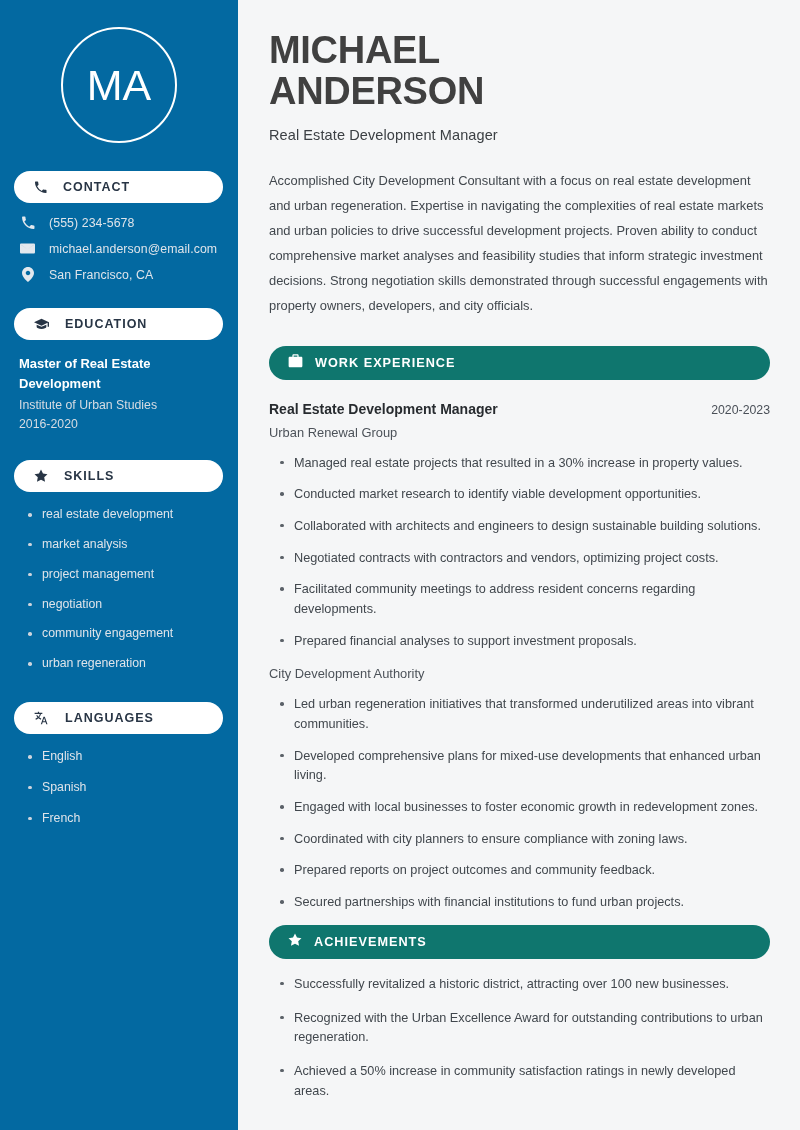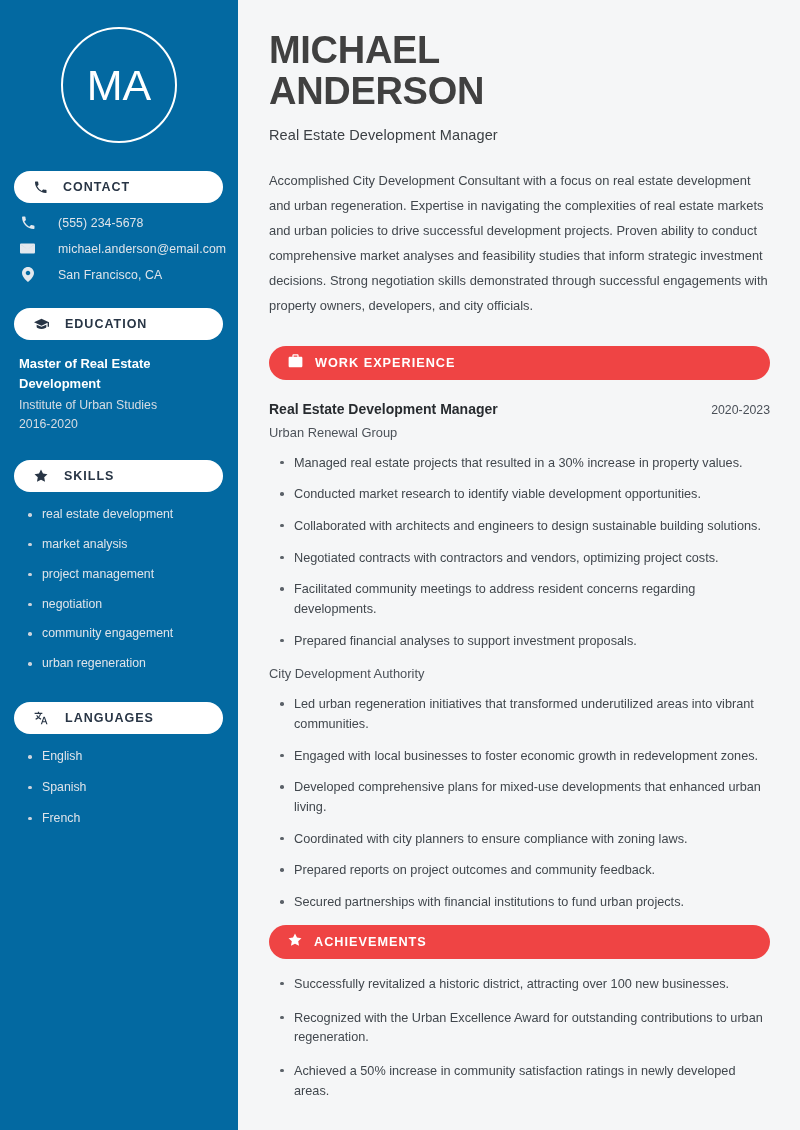--- a/index.html
+++ b/index.html
@@ -78,21 +78,21 @@
   .contact-list {
     margin-top: 13px;
     padding-left: 6px;
     display: flex;
     flex-direction: column;
     gap: 11px;
   }
   .contact-row {
     display: flex;
     align-items: center;
-    gap: 23px;
+    gap: 14px;
   }
   .contact-row .ico { width: 15px; display: flex; justify-content: center; }
   .contact-text {
     color: #dfe4ea;
     font-size: 12.3px;
     letter-spacing: 0.1px;
   }
 
   .edu-block { margin-top: 14px; padding-left: 5px; }
   .edu-degree {
@@ -162,21 +162,21 @@
 
   .summary {
     color: #41474d;
     font-size: 12.9px;
     line-height: 1.93;
     margin-top: 26px;
     max-width: 503px;
   }
 
   .bar {
-    background: #ef4444;
+    background: #0f766e;
     border-radius: 22px;
     height: 34px;
     display: flex;
     align-items: center;
     gap: 12px;
     padding-left: 19px;
     margin-top: 27px;
   }
   .bar-label {
     color: #ffffff;
@@ -374,22 +374,22 @@
         <li>Negotiated contracts with contractors and vendors, optimizing project costs.</li>
         <li>Facilitated community meetings to address resident concerns regarding developments.</li>
         <li>Prepared financial analyses to support investment proposals.</li>
       </ul>
     </div>
 
     <div class="job job2">
       <div class="job-company">City Development Authority</div>
       <ul class="bullets">
         <li>Led urban regeneration initiatives that transformed underutilized areas into vibrant communities.</li>
+        <li>Developed comprehensive plans for mixed-use developments that enhanced urban living.</li>
         <li>Engaged with local businesses to foster economic growth in redevelopment zones.</li>
-        <li>Developed comprehensive plans for mixed-use developments that enhanced urban living.</li>
         <li>Coordinated with city planners to ensure compliance with zoning laws.</li>
         <li>Prepared reports on project outcomes and community feedback.</li>
         <li>Secured partnerships with financial institutions to fund urban projects.</li>
       </ul>
     </div>
 
     <div class="bar bar-ach">
       <span class="ico">
         <svg width="14" height="14" viewBox="0 0 24 24" fill="#ffffff">
             <path d="M12 .8l3.4 7 7.7 1.1-5.6 5.4 1.4 7.6L12 18.3 5.1 21.9l1.4-7.6L.9 8.9 8.6 7.8 12 .8z"></path>

